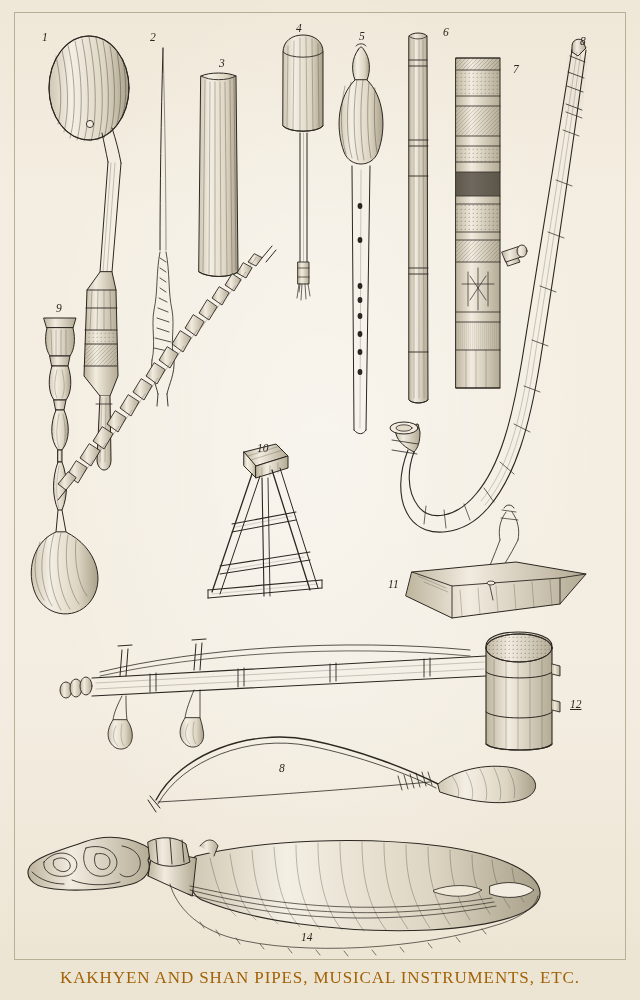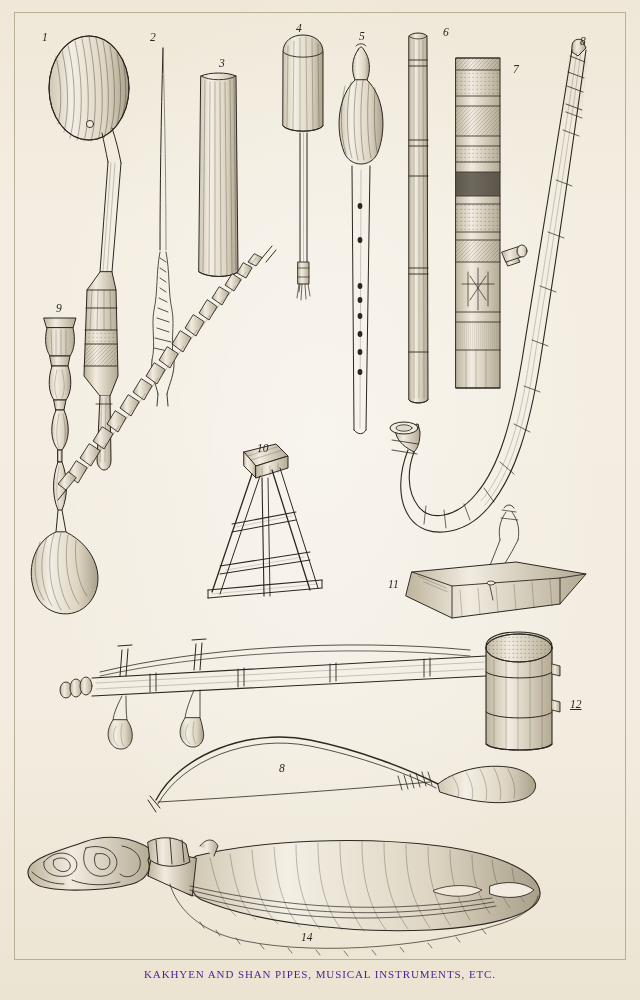--- a/index.html
+++ b/index.html
@@ -30,23 +30,23 @@
     position: absolute;
     left: 14px; top: 12px;
     width: 612px; height: 948px;
     border: 1px solid #b9ae96;
     box-sizing: border-box;
   }
   #caption {
     position: absolute;
     left: 0; right: 0; top: 968px;
     text-align: center;
-    font-size: 11px;
+    font-size: 17px;
     letter-spacing: 0.9px;
-    color: #4c1d95;
+    color: #a16207;
     font-family: "Liberation Serif", serif;
   }
   .fignum {
     position: absolute;
     font-style: italic;
     font-size: 11.5px;
     color: #2b2721;
     font-family: "Liberation Serif", serif;
     user-select: none;
   }

